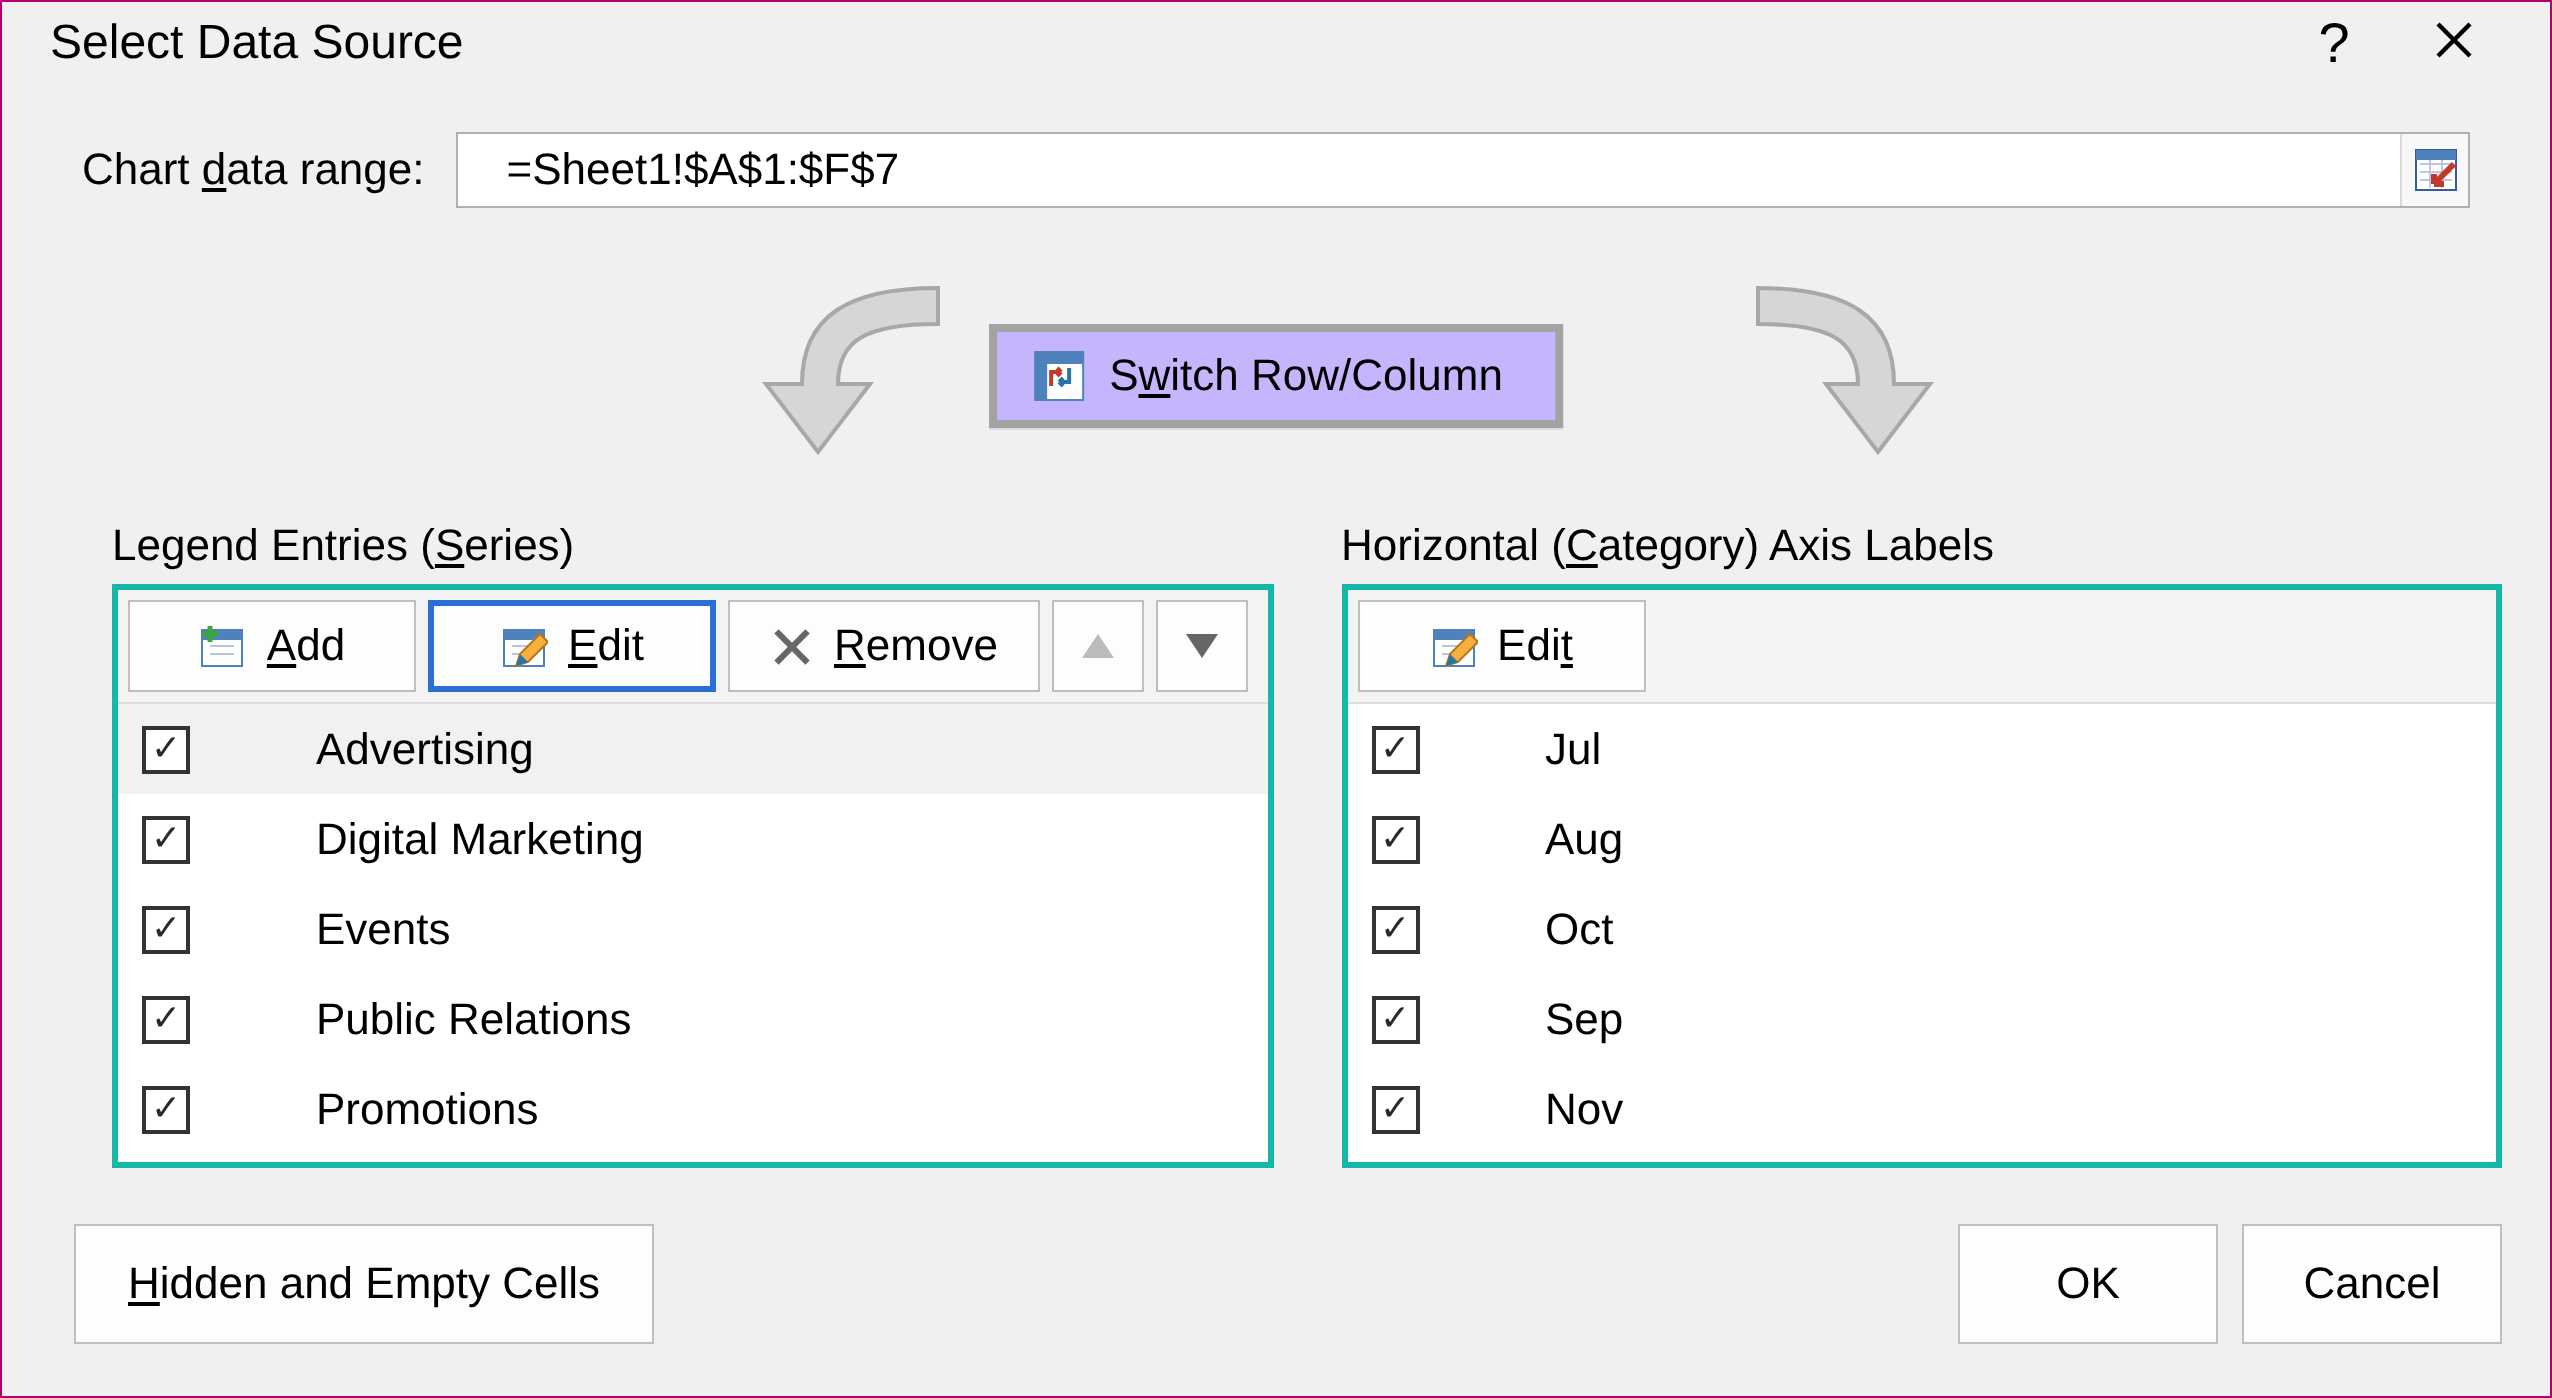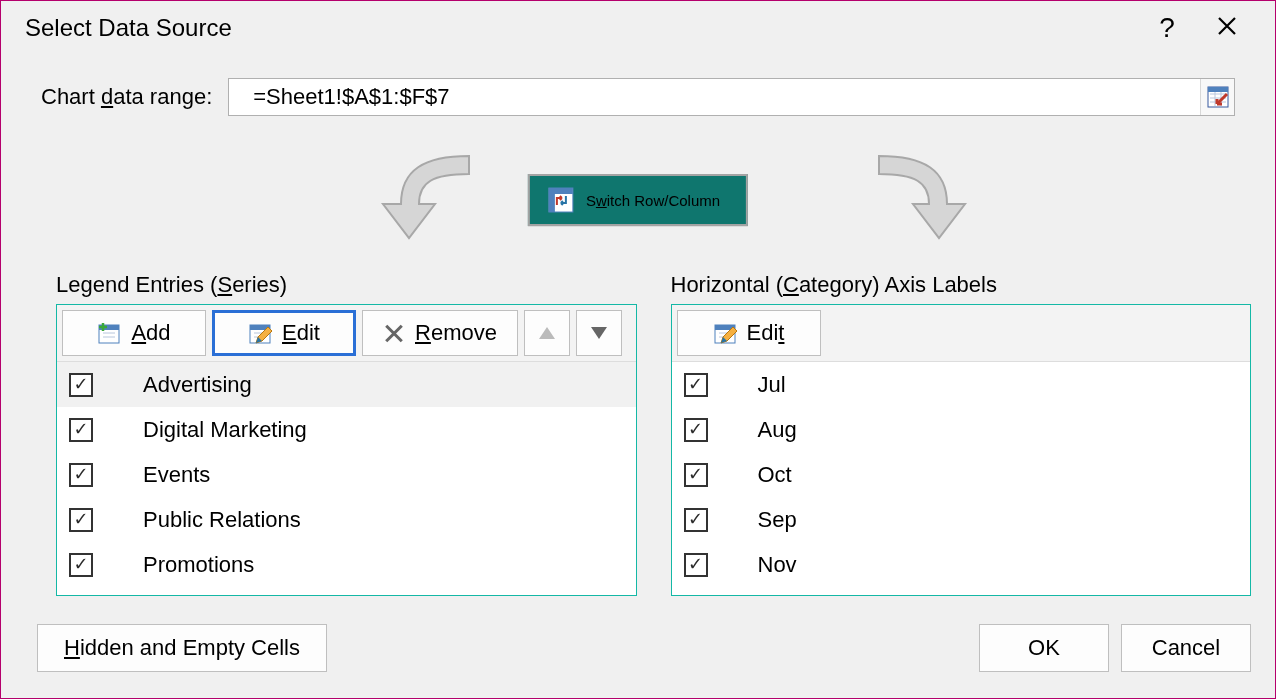--- a/index.html
+++ b/index.html
@@ -24,43 +24,43 @@
   .range-row { display: flex; align-items: center; gap: 16px; padding: 4px 16px 0 16px; }
   .range-label { font-size: 22px; white-space: nowrap; }
   .range-input-wrap { flex: 1; display: flex; align-items: stretch; height: 38px; border: 1px solid #b0b0b0; background: #ffffff; box-shadow: inset 1px 1px 0 rgba(0,0,0,0.06); }
   .range-input { flex: 1; border: none; outline: none; font-size: 22px; padding: 0 24px; font-family: inherit; }
   .range-pick { width: 34px; display: flex; align-items: center; justify-content: center; border-left: 1px solid #d8d8d8; background: #f8f8f8; }
   .switch-row { position: relative; height: 120px; margin-top: 36px; }
   .switch-btn {
     position: absolute; left: 50%; top: 22px; transform: translateX(-50%);
     height: 52px; padding: 0 26px 0 18px;
     display: flex; align-items: center; gap: 12px;
-    background: #0f766e; border: 2px solid #a3a3a3; box-shadow: 0 1px 0 rgba(0,0,0,0.08);
-    font-size: 15px;
+    background: #c4b5fd; border: 4px solid #a3a3a3; box-shadow: 0 1px 0 rgba(0,0,0,0.08);
+    font-size: 22px;
   }
   .arrow-svg { position: absolute; top: 0; fill: #d6d6d6; stroke: #a8a8a8; stroke-width: 2; }
   .arrow-left { left: 344px; }
   .arrow-right { left: 814px; }
   .panels { display: flex; gap: 34px; margin-top: 0px; padding-left: 31px; }
   .panel { flex: 1; display: flex; flex-direction: column; }
   .panel-label { font-size: 22px; margin-bottom: 6px; }
-  .listbox { border: 1px solid #14b8a6; background: #fff; height: 292px; display: flex; flex-direction: column; }
+  .listbox { border: 3px solid #14b8a6; background: #fff; height: 292px; display: flex; flex-direction: column; }
   .toolbar { display: flex; gap: 6px; padding: 5px 5px; border-bottom: 1px solid #ddd; background: #f3f3f3; }
   .tbtn { height: 46px; display: flex; align-items: center; justify-content: center; gap: 10px; background: #fdfdfd; border: 1px solid #bfbfbf; font-size: 22px; padding: 0 20px; }
   .tbtn.wide { min-width: 144px; }
   .tbtn.selected { border: 3px solid #2a6fd6; }
   .tbtn.sq { width: 46px; padding: 0; }
   .list { flex: 1; overflow: hidden; }
-  .row { height: 45px; display: flex; align-items: center; padding: 0 10px 0 8px; gap: 26px; font-size: 22px; }
+  .row { height: 45px; display: flex; align-items: center; padding: 0 10px 0 8px; gap: 39px; font-size: 22px; }
   .row.sel { background: #f1f1f1; }
   .chk { width: 24px; height: 24px; border: 2px solid #333; display: inline-flex; align-items: center; justify-content: center; margin-left: 4px; background: #fff; }
   .chk.checked::after { content: "✓"; font-size: 18px; color: #2a2a2a; transform: translateY(-1px); }
   .row-label { padding-left: 24px; }
   .footer { margin-top: 28px; display: flex; align-items: center; padding: 0 0 6px 0; }
-  .btn { height: 48px; padding: 0 26px; background: #fdfdfd; border: 1px solid #bfbfbf; font-size: 22px; display: inline-flex; align-items: center; }
+  .btn { height: 60px; padding: 0 26px; background: #fdfdfd; border: 1px solid #bfbfbf; font-size: 22px; display: inline-flex; align-items: center; }
   .footer .spacer { flex: 1; }
   .footer .btn { min-width: 130px; justify-content: center; margin-left: 12px; }
   .accel { text-decoration: underline; }
   .triangle-up { width: 0; height: 0; border-left: 8px solid transparent; border-right: 8px solid transparent; border-bottom: 12px solid #bbb; }
   .triangle-down { width: 0; height: 0; border-left: 8px solid transparent; border-right: 8px solid transparent; border-top: 12px solid #666; }
   .x-ico::before, .x-ico::after { content: ""; position: absolute; width: 22px; height: 3px; background: #666; }
   .x-ico { position: relative; width: 22px; height: 22px; }
   .x-ico::before { transform: rotate(45deg); top: 10px; left: 0; }
   .x-ico::after  { transform: rotate(-45deg); top: 10px; left: 0; }
 </style>

